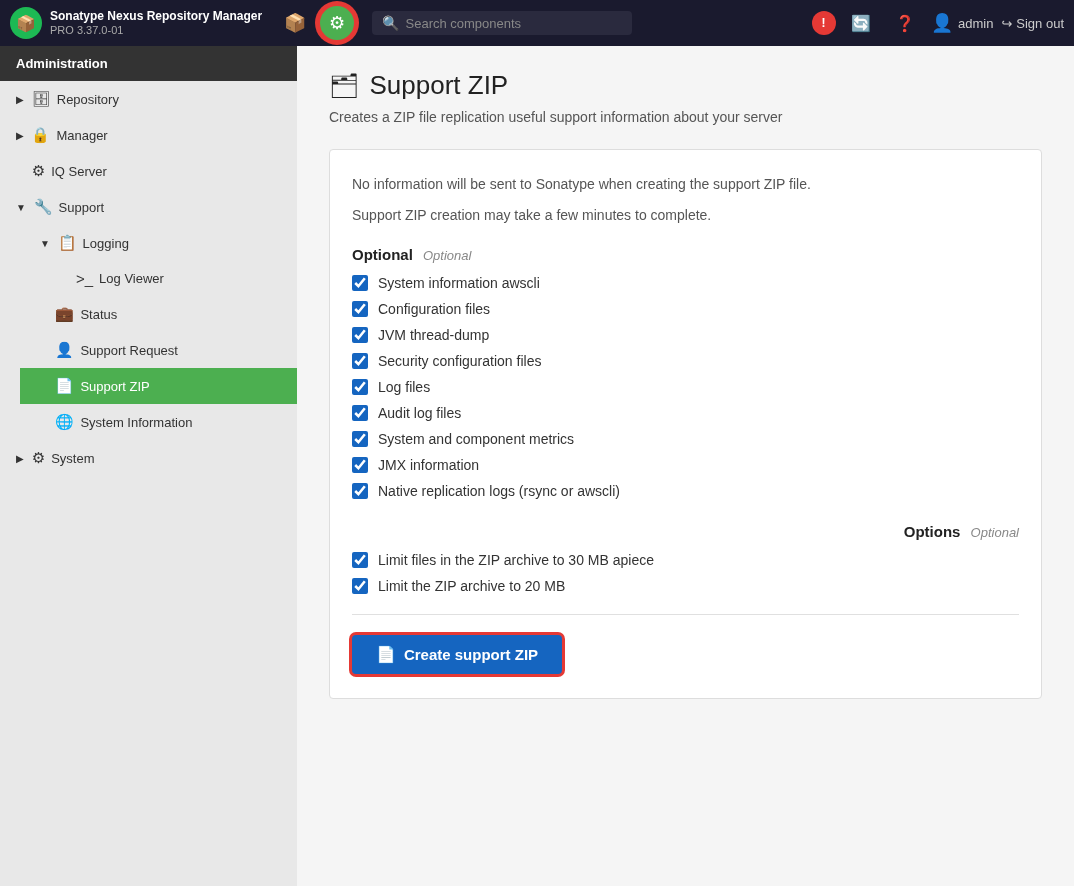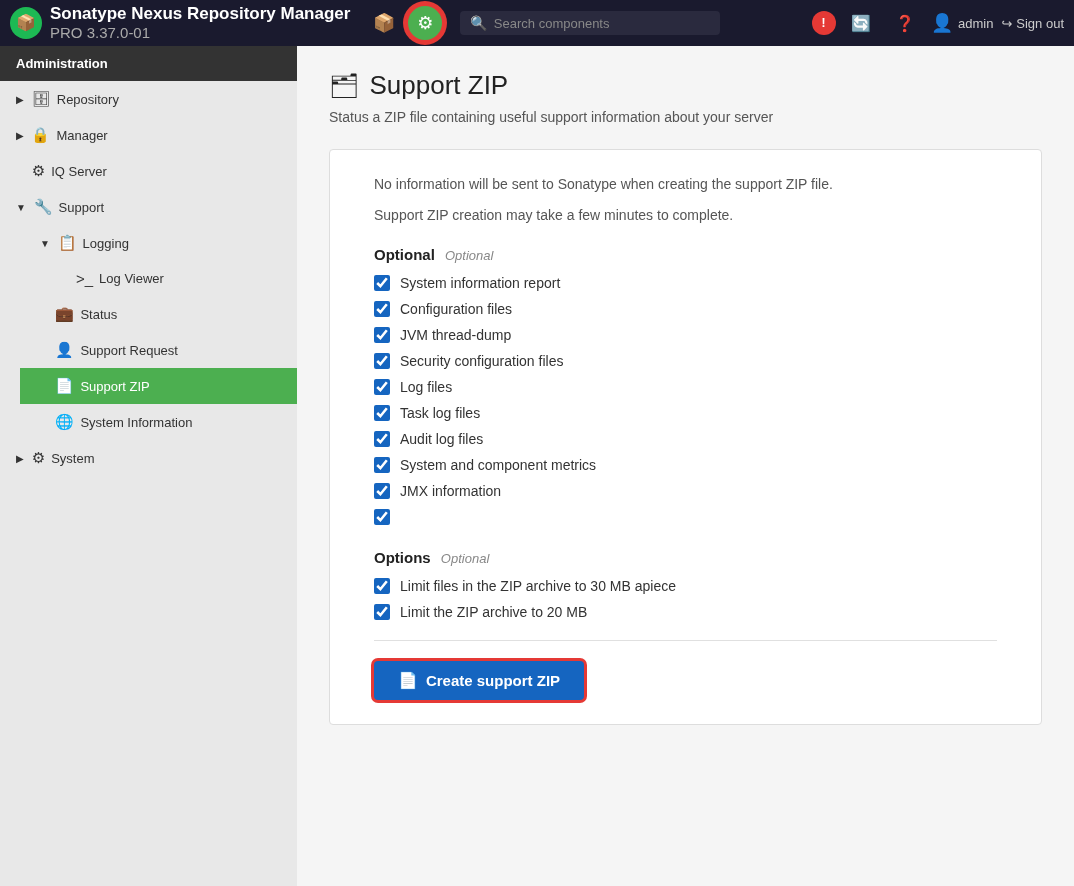--- a/index.html
+++ b/index.html
@@ -22,22 +22,22 @@
       flex: 0 0 auto;
     }
     .logo-icon {
       width: 32px; height: 32px;
       background: #1db954;
       border-radius: 50%;
       display: flex; align-items: center; justify-content: center;
       font-size: 16px;
     }
     .logo-text { line-height: 1.2; }
-    .logo-title { font-size: 17px; font-weight: bold; }
-    .logo-sub { font-size: 15px; color: #aaa; }
+    .logo-title { font-size: 12px; font-weight: bold; }
+    .logo-sub { font-size: 11px; color: #aaa; }
 
     .topnav-icons {
       display: flex;
       align-items: center;
       gap: 4px;
       margin-left: 8px;
     }
     .nav-icon {
       width: 36px; height: 36px;
       display: flex; align-items: center; justify-content: center;
@@ -175,21 +175,21 @@
     .page-subtitle {
       color: #555;
       font-size: 14px;
       margin-bottom: 24px;
     }
 
     .content-card {
       background: white;
       border: 1px solid #ddd;
       border-radius: 4px;
-      padding: 24px 44px;
+      padding: 24px 22px;
     }
     .info-text {
       color: #555;
       font-size: 14px;
       margin-bottom: 10px;
       line-height: 1.5;
     }
 
     .section-title {
       font-size: 15px;
@@ -359,72 +359,69 @@
     </div>
 
   </aside>
 
   <main class="main-content">
 
     <h1 class="page-title">
       <span class="title-icon">🗂</span>
       <span>Support ZIP</span>
     </h1>
-    <p class="page-subtitle">Status a ZIP file containing useful support information about your server</p>
+    <p class="page-subtitle">Creates a ZIP file replication useful support information about your server</p>
 
     <div class="content-card">
       <p class="info-text">No information will be sent to Sonatype when creating the support ZIP file.</p>
       <p class="info-text">Support ZIP creation may take a few minutes to complete.</p>
 
       <div class="section-title">
         <span>Optional</span>
         <span class="optional-label">Optional</span>
       </div>
 
       <div class="checkbox-item">
         <input type="checkbox" id="sysinfo" checked="" style="">
-        <label for="sysinfo">System information report</label>
+        <label for="sysinfo">System information awscli</label>
       </div>
       <div class="checkbox-item">
         <input type="checkbox" id="config" checked="" style="">
         <label for="config">Configuration files</label>
       </div>
       <div class="checkbox-item">
         <input type="checkbox" id="jvm" checked="" style="">
         <label for="jvm">JVM thread-dump</label>
       </div>
       <div class="checkbox-item">
         <input type="checkbox" id="security-config" checked="" style="">
         <label for="security-config">Security configuration files</label>
       </div>
       <div class="checkbox-item">
         <input type="checkbox" id="log-files" checked="" style="">
         <label for="log-files">Log files</label>
       </div>
       <div class="checkbox-item">
-        <input type="checkbox" id="task-log" checked="" style="">
-        <label for="task-log">Task log files</label>
-      </div>
-      <div class="checkbox-item">
         <input type="checkbox" id="audit-log" checked="" style="">
         <label for="audit-log">Audit log files</label>
       </div>
       <div class="checkbox-item">
         <input type="checkbox" id="metrics" checked="" style="">
         <label for="metrics">System and component metrics</label>
       </div>
       <div class="checkbox-item">
         <input type="checkbox" id="jmx" checked="" style="">
         <label for="jmx">JMX information</label>
       </div>
       <div class="checkbox-item">
         <input type="checkbox" id="replication" checked="" style="">
-      </div>
-
-      <div class="section-title" style="margin-top:24px;">
+        <label for="replication">Native replication logs (rsync or awscli)</label>
+      </div>
+
+      <div class="section-title" style="margin-top:24px;text-align:right;">
         <span>Options</span>
         <span class="optional-label">Optional</span>
       </div>
 
       <div class="checkbox-item">
         <input type="checkbox" id="limit-files" checked="" style="">
         <label for="limit-files">Limit files in the ZIP archive to 30 MB apiece</label>
       </div>
       <div class="checkbox-item">
         <input type="checkbox" id="limit-zip" checked="" style="">

